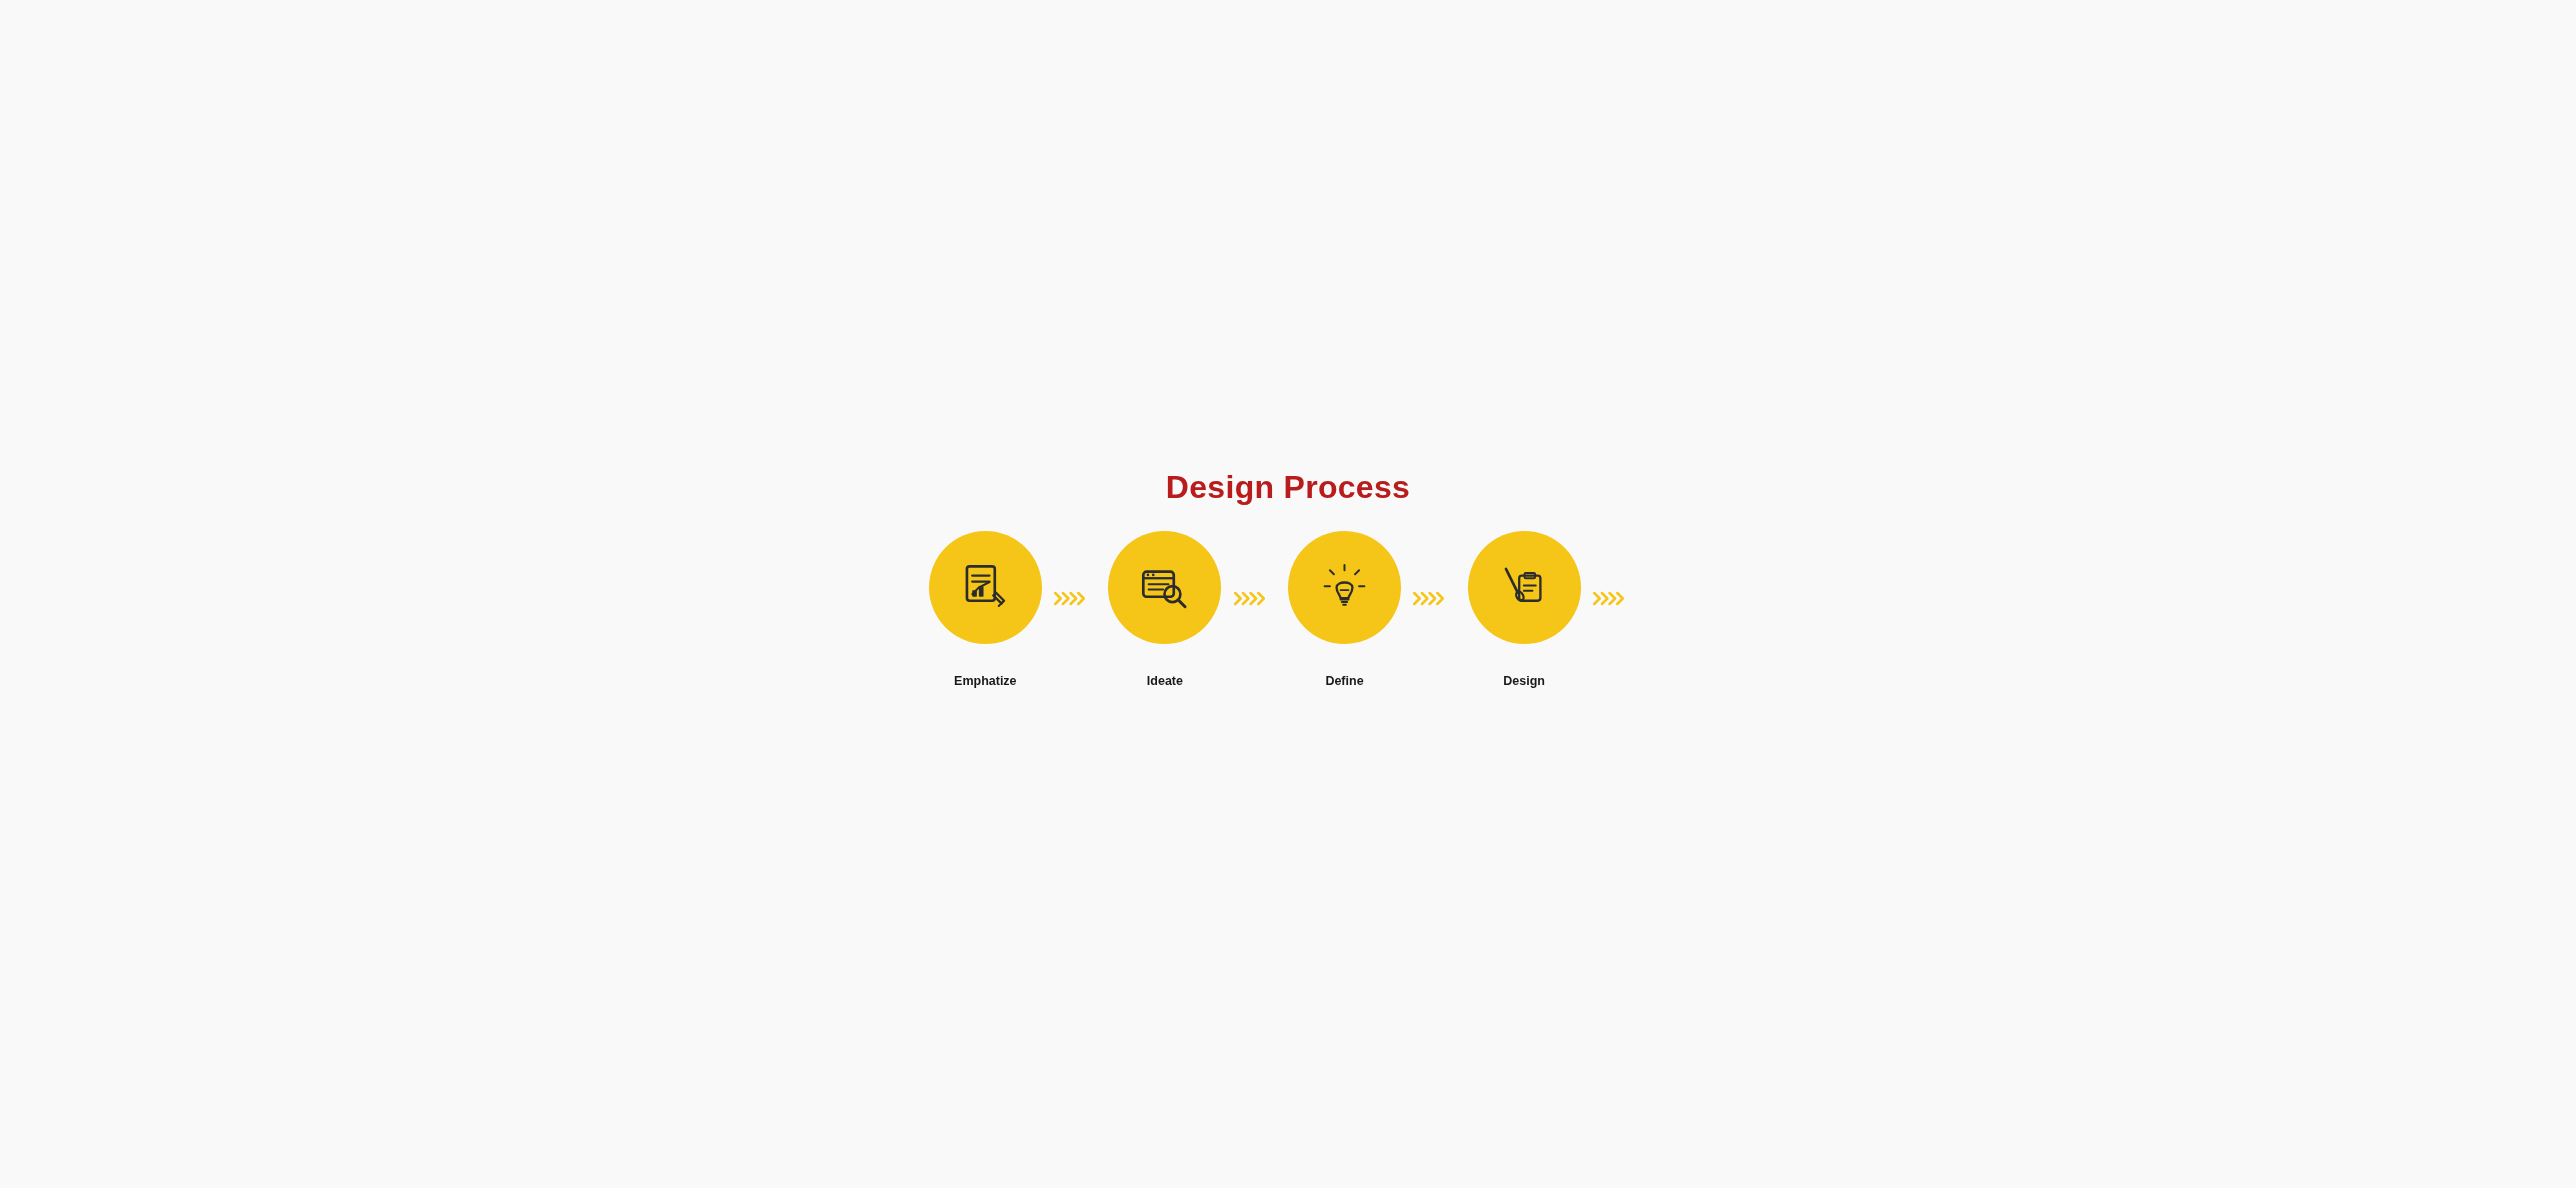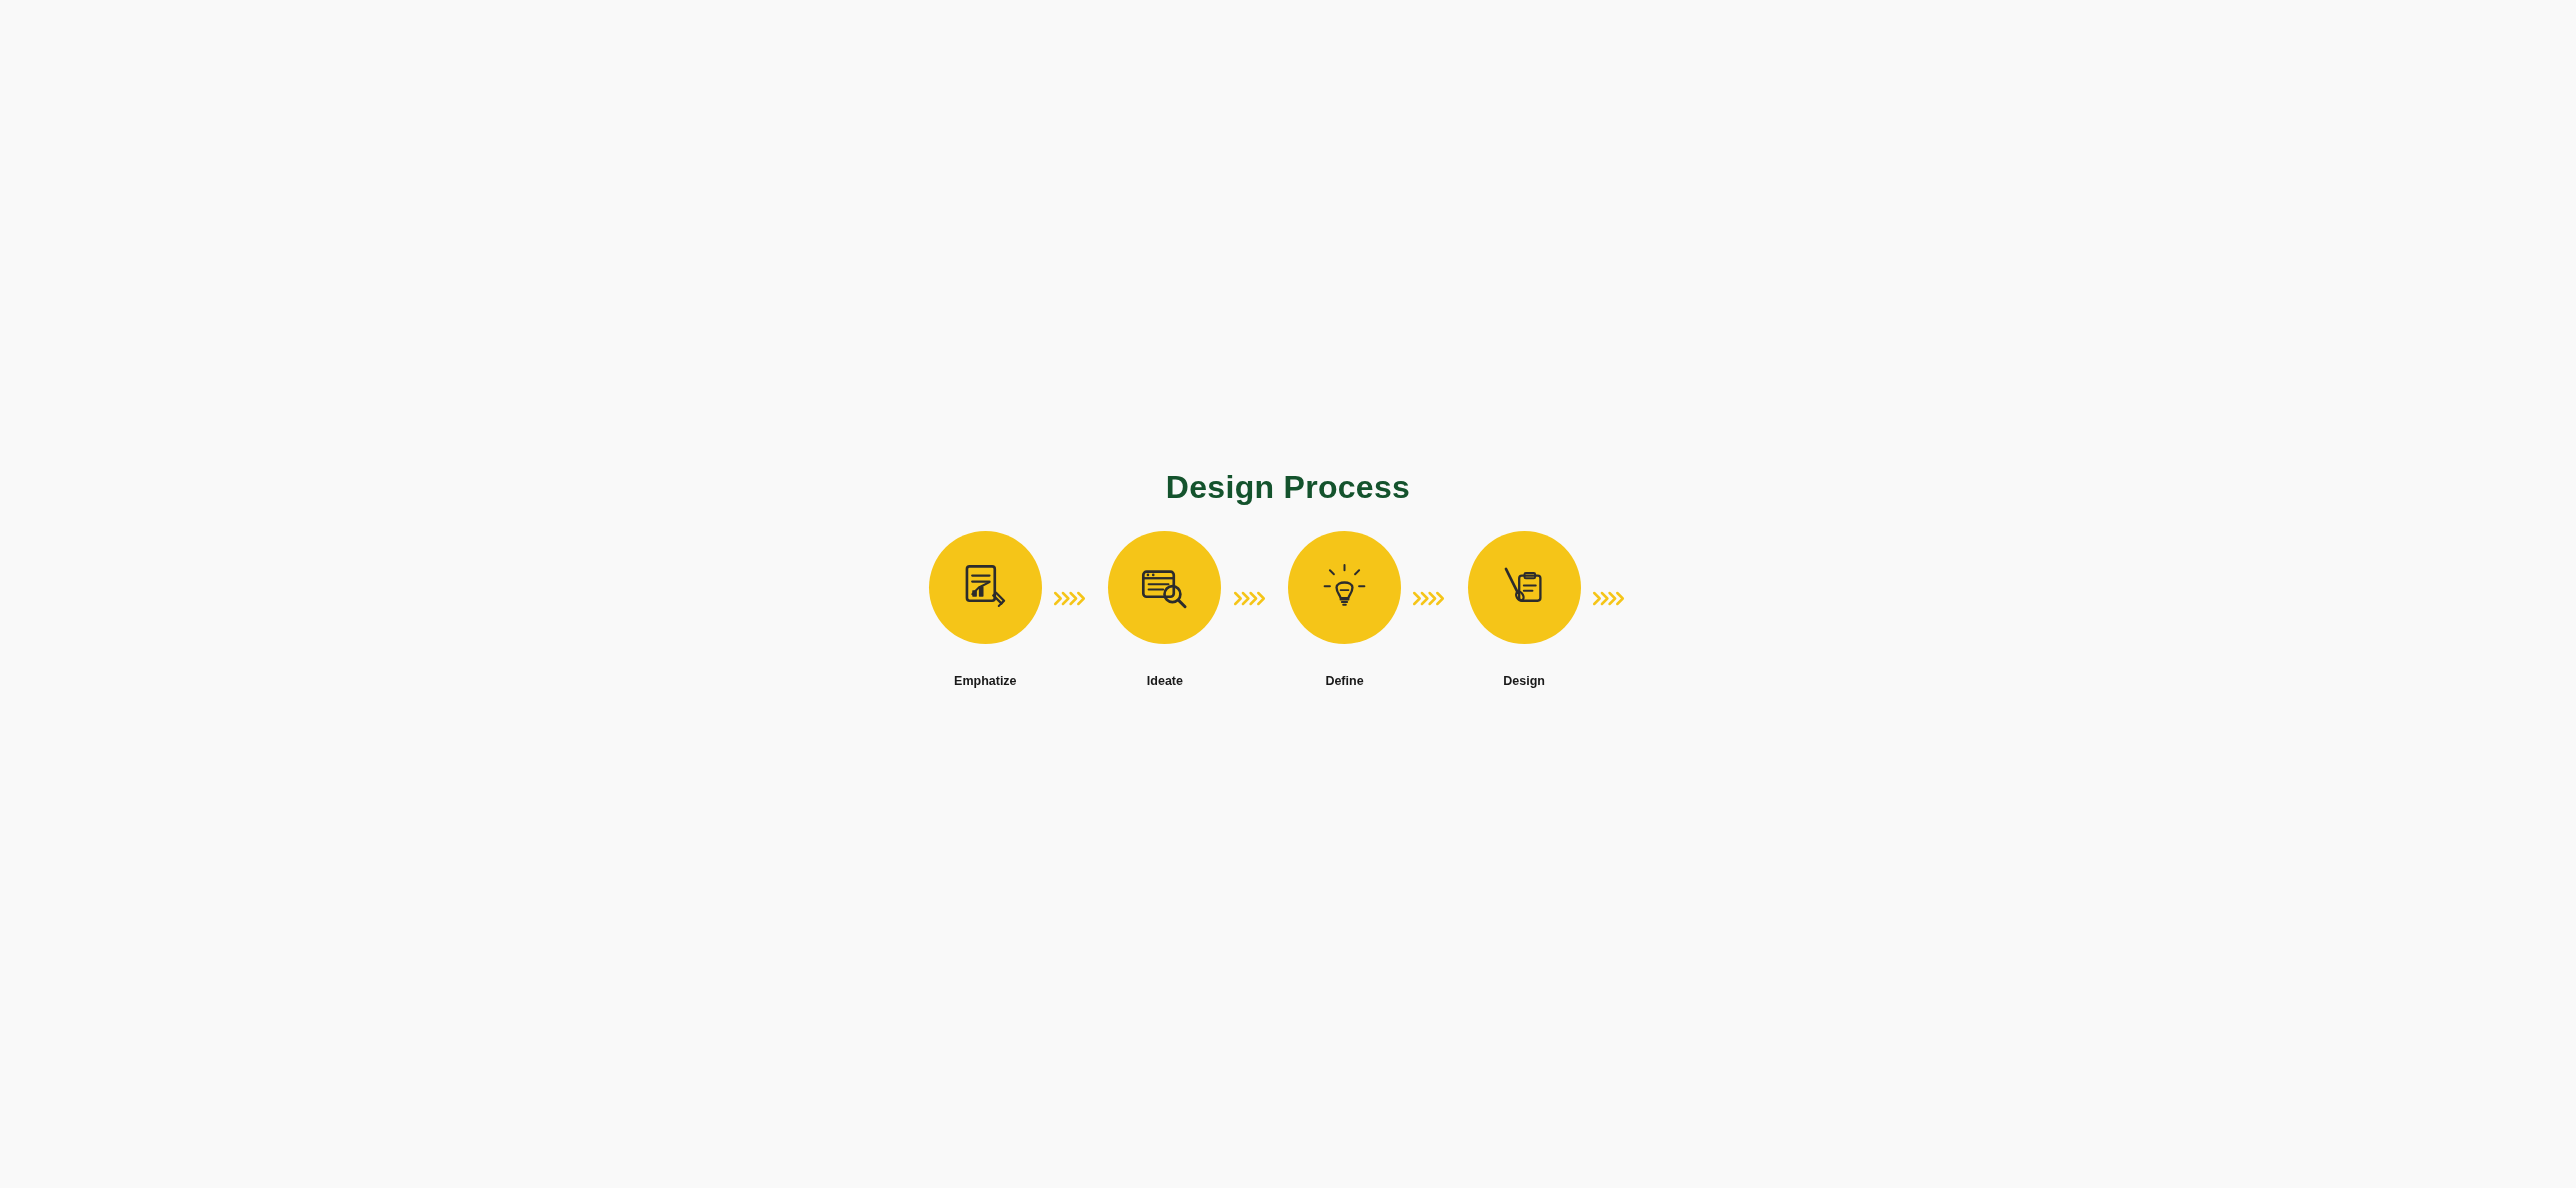--- a/index.html
+++ b/index.html
@@ -30,21 +30,21 @@
       z-index: 1;
       max-width: 880px;
       width: 100%;
       padding: 38px 50px 50px 50px;
     }
 
     .page-title {
       text-align: center;
       font-size: 3.2rem;
       font-weight: 700;
-      color: #14532d;
+      color: #b91c1c;
       margin-bottom: 25px;
       letter-spacing: 0.3px;
     }
 
     .description {
       font-size: 1.15rem;
       line-height: 1.75;
       color: #222;
       max-width: 755px;
       margin: 0 auto 44px auto;

